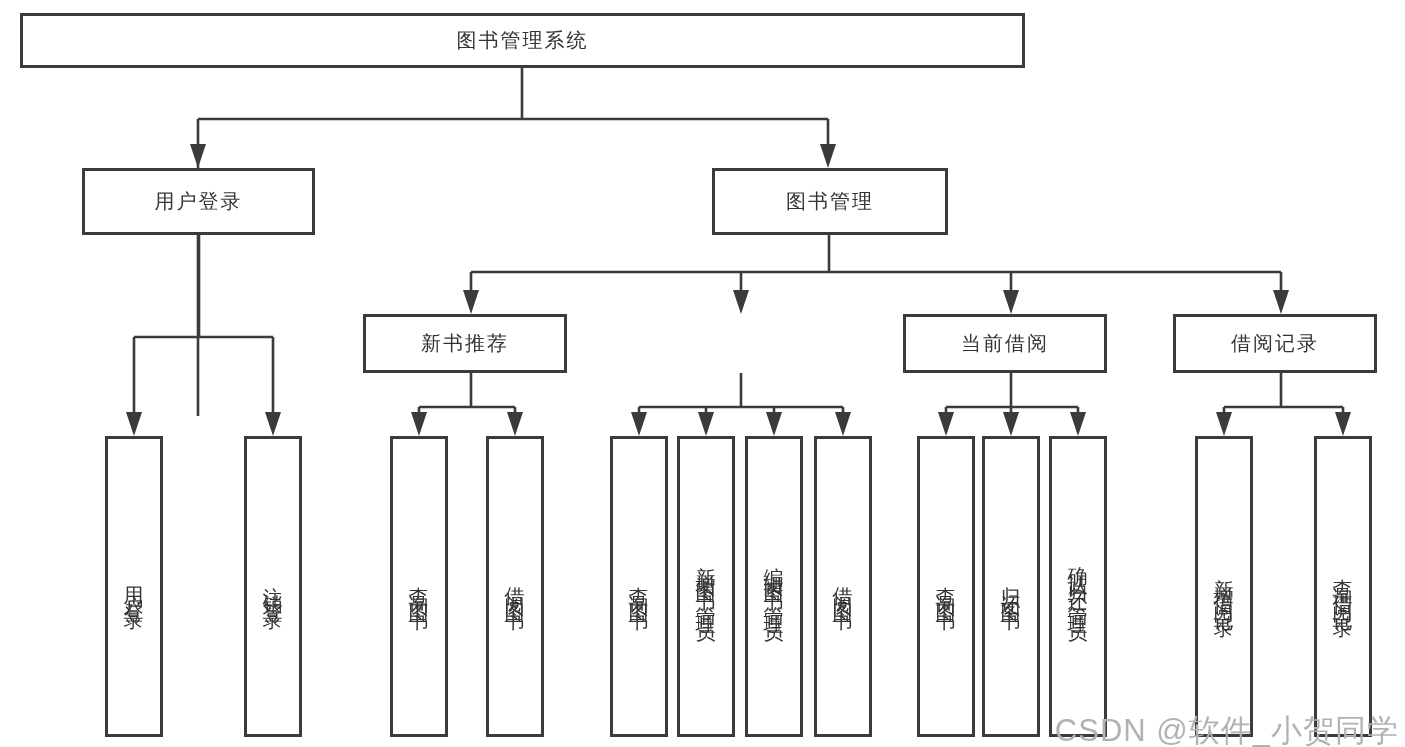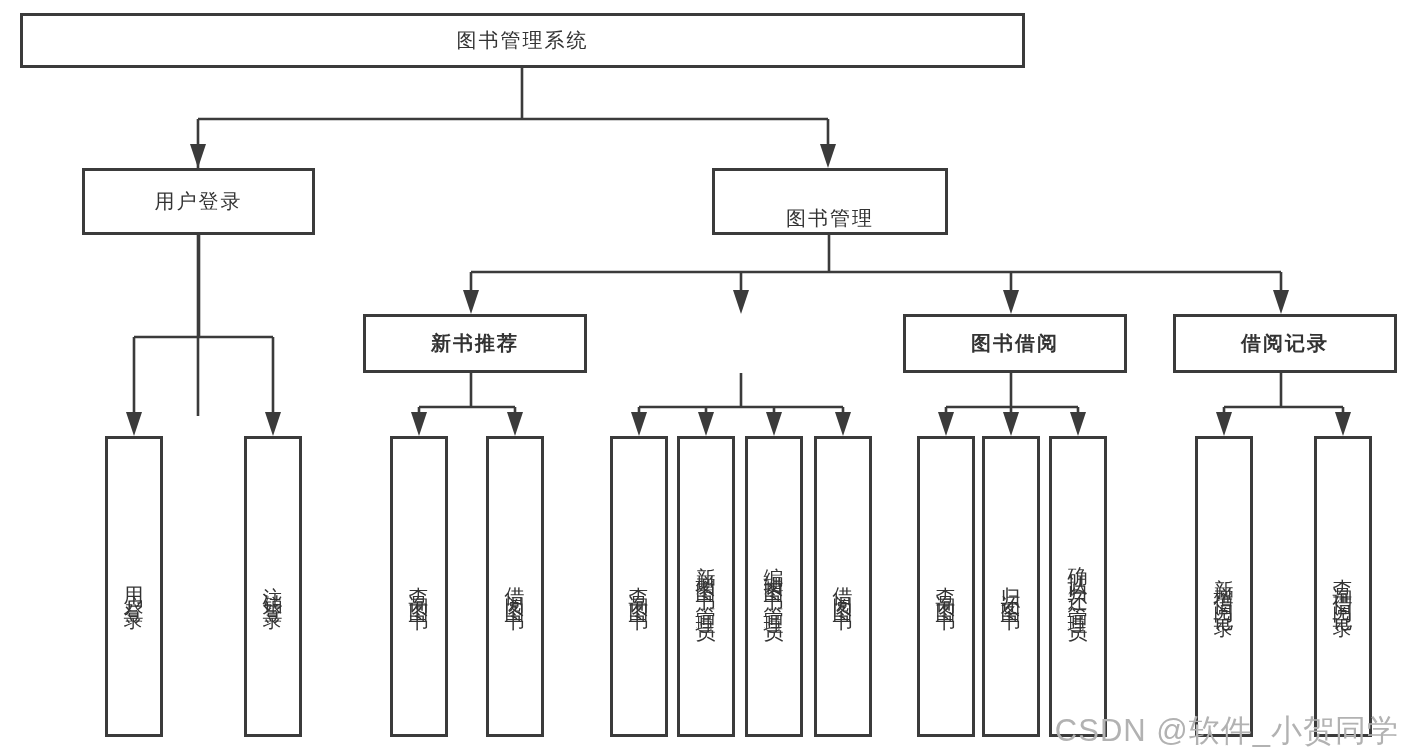--- a/index.html
+++ b/index.html
@@ -32,22 +32,22 @@
     justify-content: center;
     color: #333333;
   }
   .h-label {
     font-size: 20px;
     letter-spacing: 2px;
     white-space: nowrap;
   }
   .box.root   { left: 20px;  top: 13px;  width: 1005px; height: 55px; }
   .box.l2-a   { left: 82px;  top: 168px; width: 233px;  height: 67px; }
-  .box.l2-b   { left: 712px; top: 168px; width: 236px;  height: 67px; align-items: flex-end; }
-  .box.l3     { top: 314px; width: 224px; height: 59px; font-weight: bold; }
+  .box.l2-b   { left: 712px; top: 168px; width: 236px;  height: 67px; }
+  .box.l3     { top: 314px; width: 204px; height: 59px; }
   .box.leaf   { top: 436px; width: 58px;  height: 301px; }
   .v-label {
     writing-mode: vertical-rl;
     text-orientation: mixed;
     font-size: 20px;
     line-height: 1;
     letter-spacing: 8px;
     color: #333333;
     white-space: nowrap;
   }
@@ -114,21 +114,21 @@
     <span class="h-label">用户登录</span>
   </div>
   <div class="box l2-b">
     <span class="h-label">图书管理</span>
   </div>
 
   <div class="box l3" style="left:363px">
     <span class="h-label">新书推荐</span>
   </div>
   <div class="box l3" style="left:903px">
-    <span class="h-label">图书借阅</span>
+    <span class="h-label">当前借阅</span>
   </div>
   <div class="box l3" style="left:1173px">
     <span class="h-label">借阅记录</span>
   </div>
 
   <div class="box leaf" style="left:105px">
     <span class="v-label">用户登录</span>
   </div>
   <div class="box leaf" style="left:244px">
     <span class="v-label">注销登录</span>

